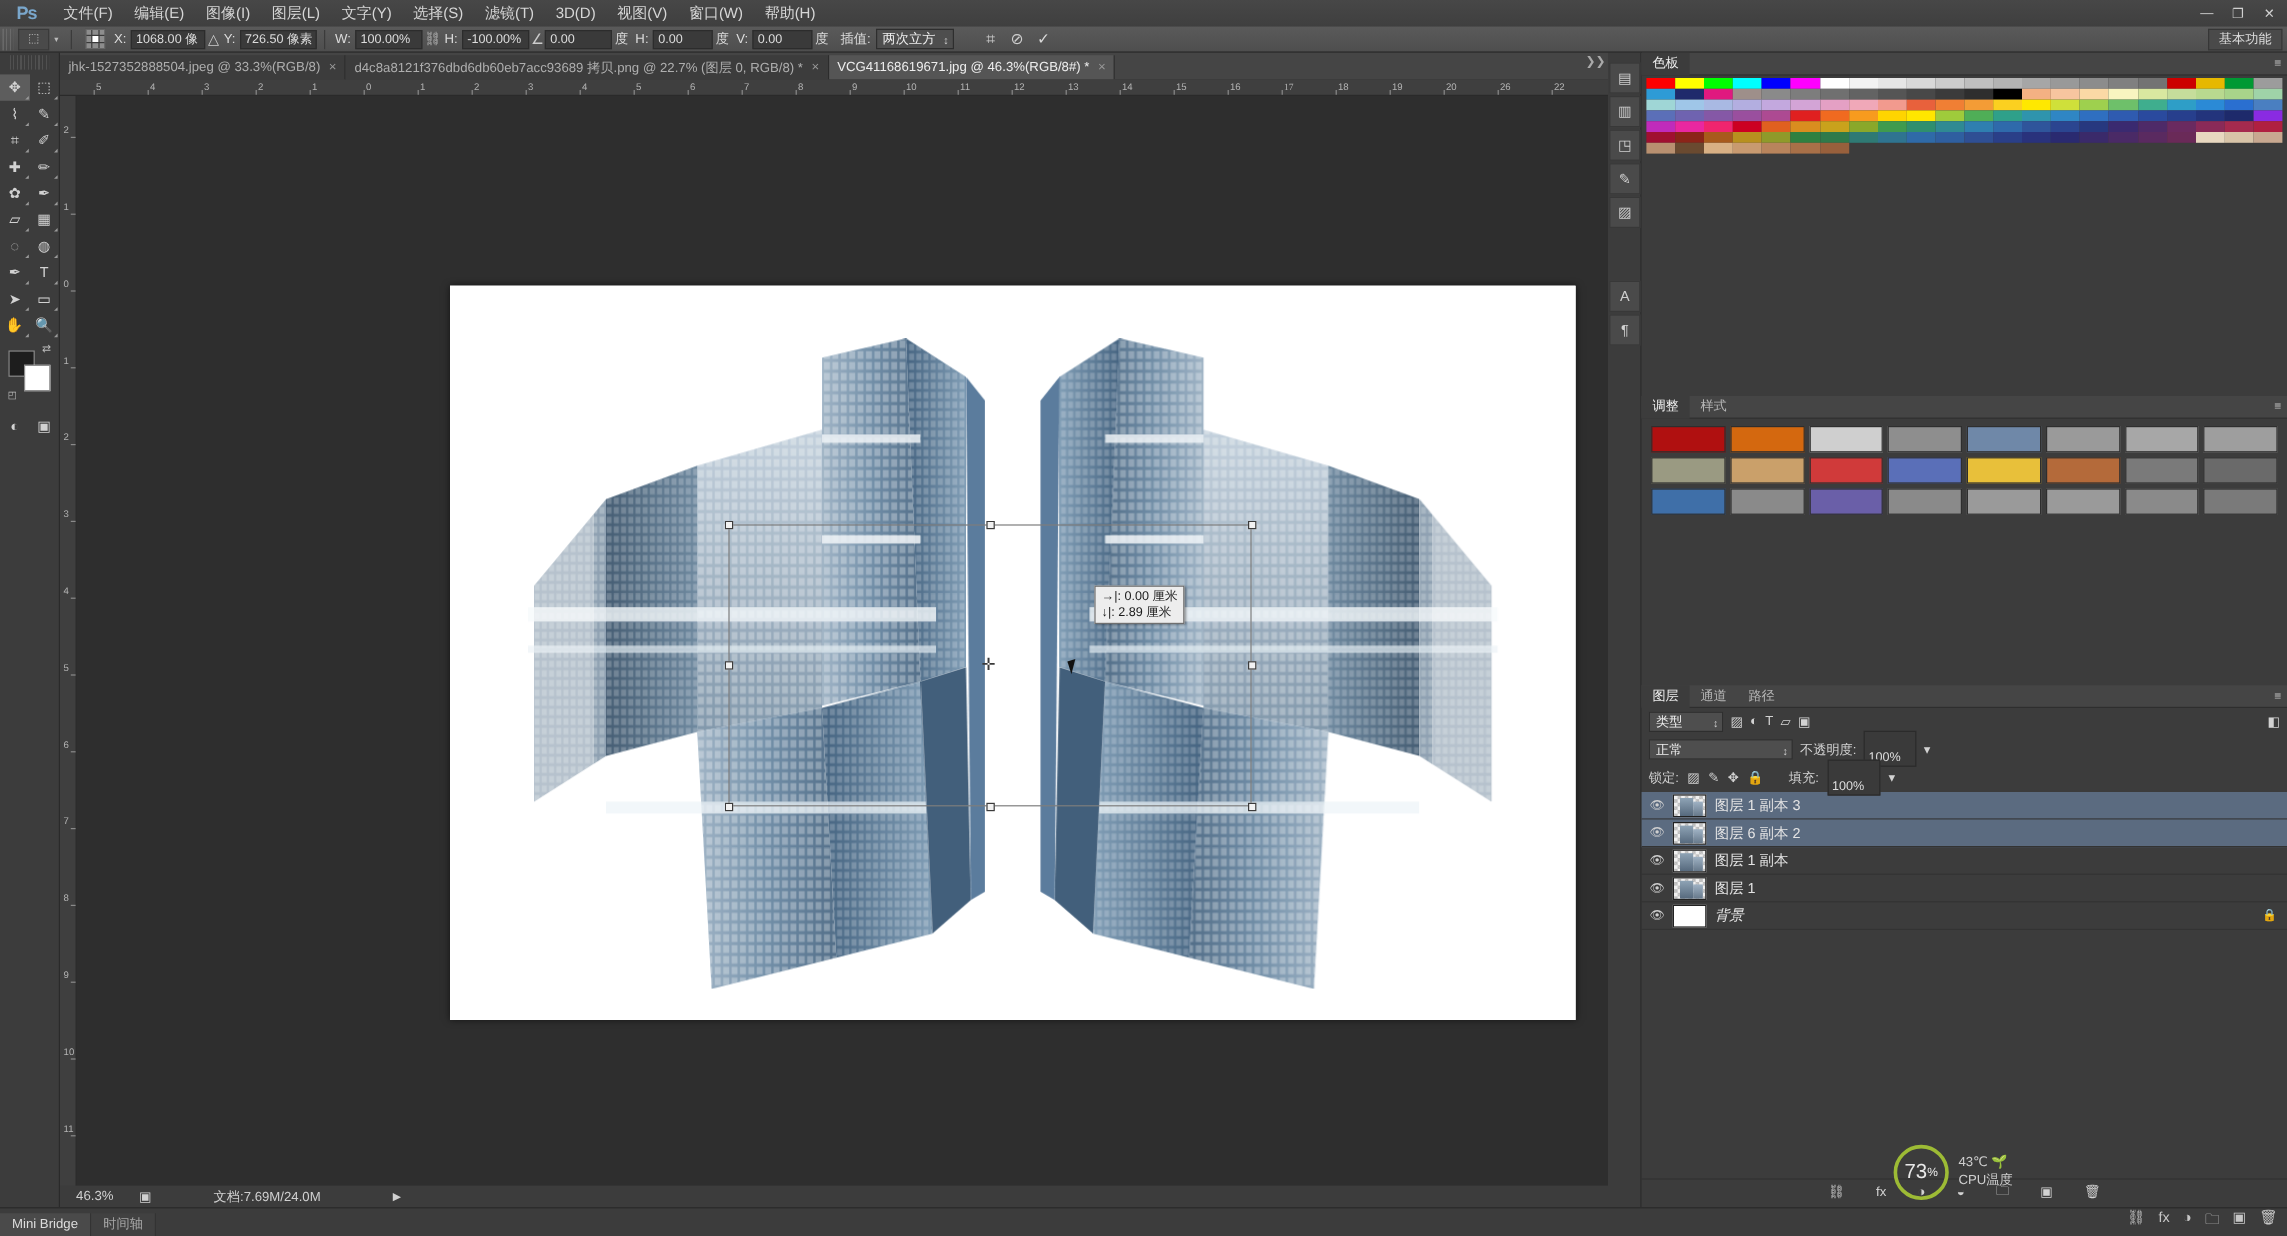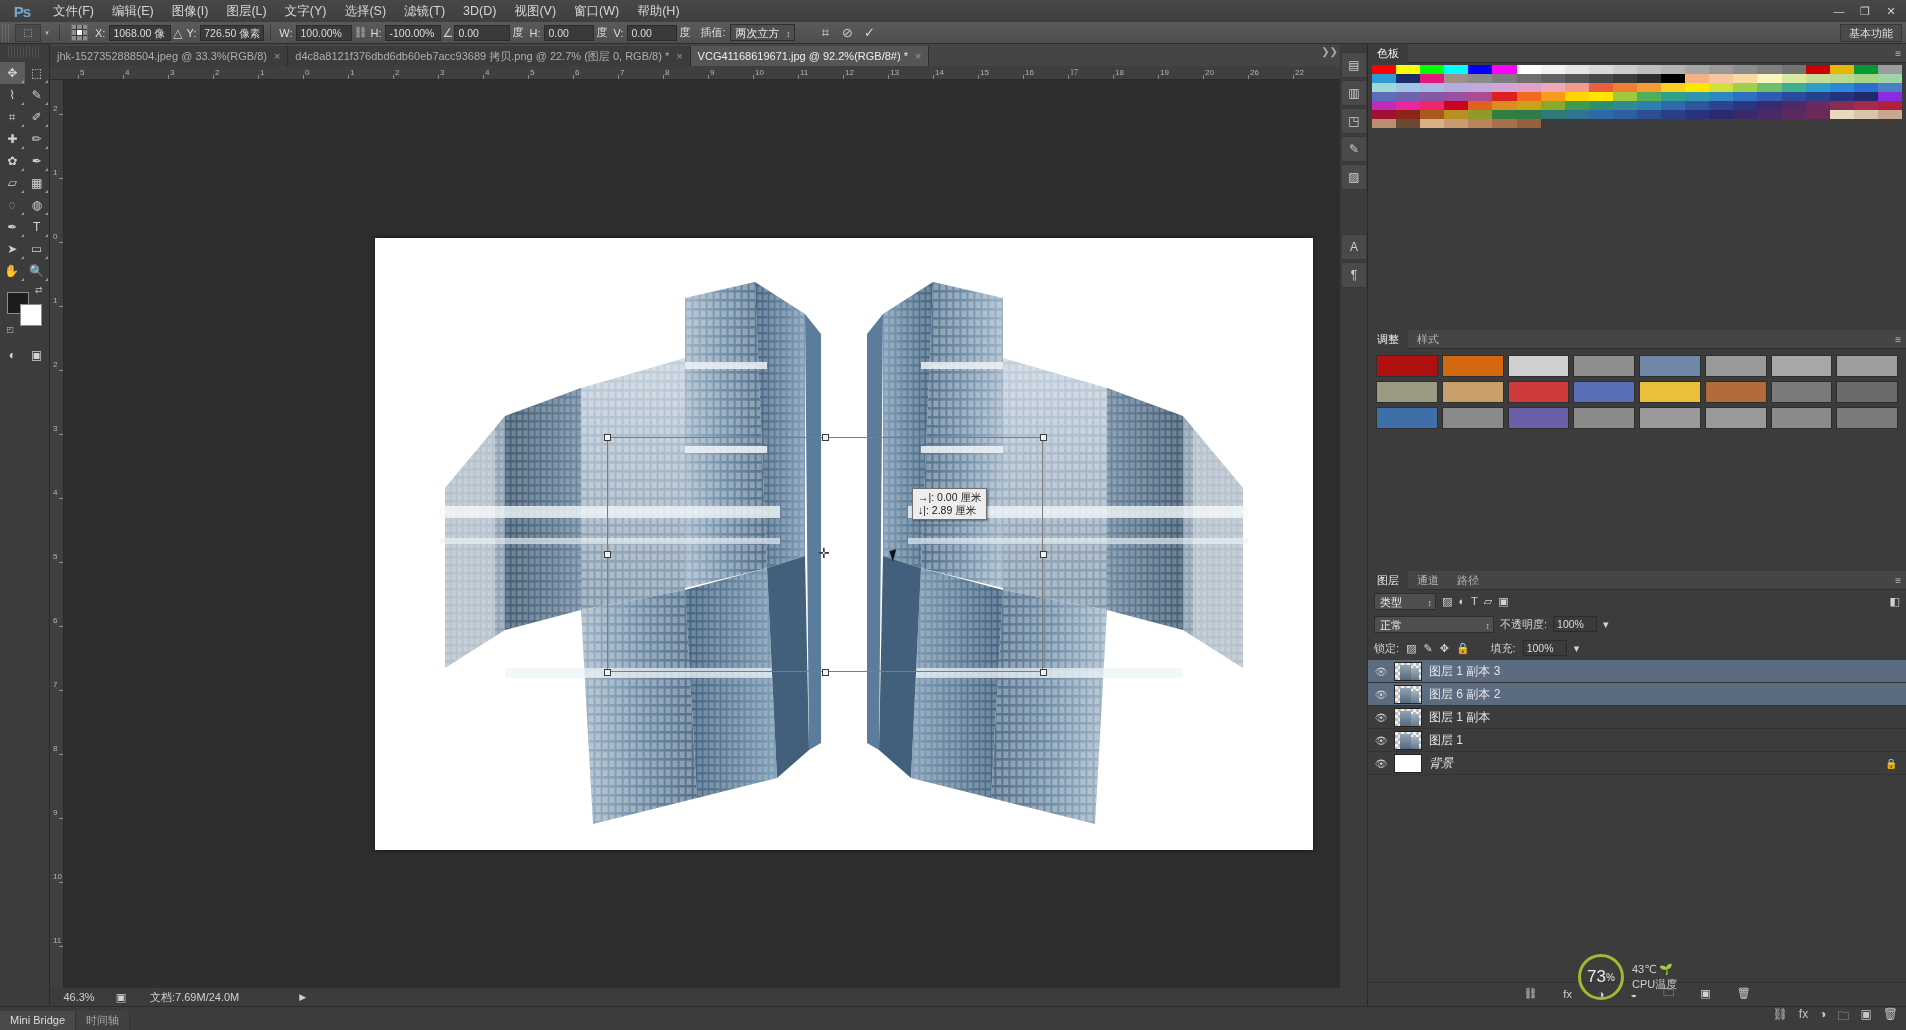--- a/index.html
+++ b/index.html
@@ -116,21 +116,21 @@
     border-bottom:1px solid #2e2e2e; }
   .ptab{ height:19px; padding:0 9px; font-size:11px; color:#b5b5b5; line-height:19px; }
   .ptab.active{ background:#3c3c3c; color:#eee; }
   .pmenu{ margin-left:auto; margin-right:5px; font-size:10px; color:#bbb; }
 
   .swgrid{ display:grid; grid-template-columns:repeat(22,1fr); gap:0; padding:2px 4px; }
   .swgrid i{ display:block; width:100%; height:9px; }
 
   .row{ display:flex; align-items:center; }
   .fld{ height:16px; background:#3a3a3a; border:1px solid #2b2b2b; color:#ddd;
-    font-size:10.5px; line-height:14px; padding:0 3px; }
+    font-size:10.5px; line-height:14px; padding:14px 3px; }
   .sm{ font-size:11px; color:#d2d2d2; }
 
   .layer{ height:23px; display:flex; align-items:center; border-bottom:1px solid #333; }
   .layer.sel{ background:#5b6b80; }
   .lyr-eye{ width:26px; text-align:center; font-size:10px; color:#cfcfcf; }
   .thumb{ width:28px; height:19px; border:1px solid #222; margin-right:7px;
     background-image:
       linear-gradient(45deg,#bdbdbd 25%,transparent 25%,transparent 75%,#bdbdbd 75%),
       linear-gradient(45deg,#bdbdbd 25%,transparent 25%,transparent 75%,#bdbdbd 75%);
     background-size:6px 6px; background-position:0 0,3px 3px; background-color:#f1f1f1;
@@ -464,21 +464,21 @@
   <div class="tabbar">
     <div class="tab">
       <span>jhk-1527352888504.jpeg @ 33.3%(RGB/8)</span>
       <span class="x">×</span>
     </div>
     <div class="tab">
       <span>d4c8a8121f376dbd6db60eb7acc93689 拷贝.png @ 22.7% (图层 0, RGB/8) *</span>
       <span class="x">×</span>
     </div>
     <div class="tab active">
-      <span>VCG41168619671.jpg @ 92.2%(RGB/8#) *</span>
+      <span>VCG41168619671.jpg @ 46.3%(RGB/8#) *</span>
       <span class="x">×</span>
     </div>
     <div class="tabbar-right">❯❯</div>
   </div>
 
   <div class="dockstrip">
     <div class="dc"></div>
     <div class="icbtn">▤</div>
     <div class="icbtn">▥</div>
     <div class="icbtn">◳</div>
@@ -779,21 +779,21 @@
     <div class="cputxt">
       <div><span>43℃</span>
            <span>🌱</span></div>
       <div>CPU温度</div>
     </div>
   </div>
 
   <div class="statusbar">
     <div style="width:58px;text-align:center">46.3%</div>
     <div style="width:26px;text-align:center">▣</div>
-    <div style="margin-left:16px">文档:7.69M/24.0M</div>
+    <div style="margin-left:44px">文档:7.69M/24.0M</div>
     <div style="margin-left:60px;font-size:9px">▶</div>
   </div>
 
   <div class="bottombar">
     <div class="bbtab">Mini Bridge</div>
     <div class="bbtab dim">时间轴</div>
     <div class="bottom-icons">
       <span>⛓</span>
       <span>fx</span>
       <span>◑</span>

